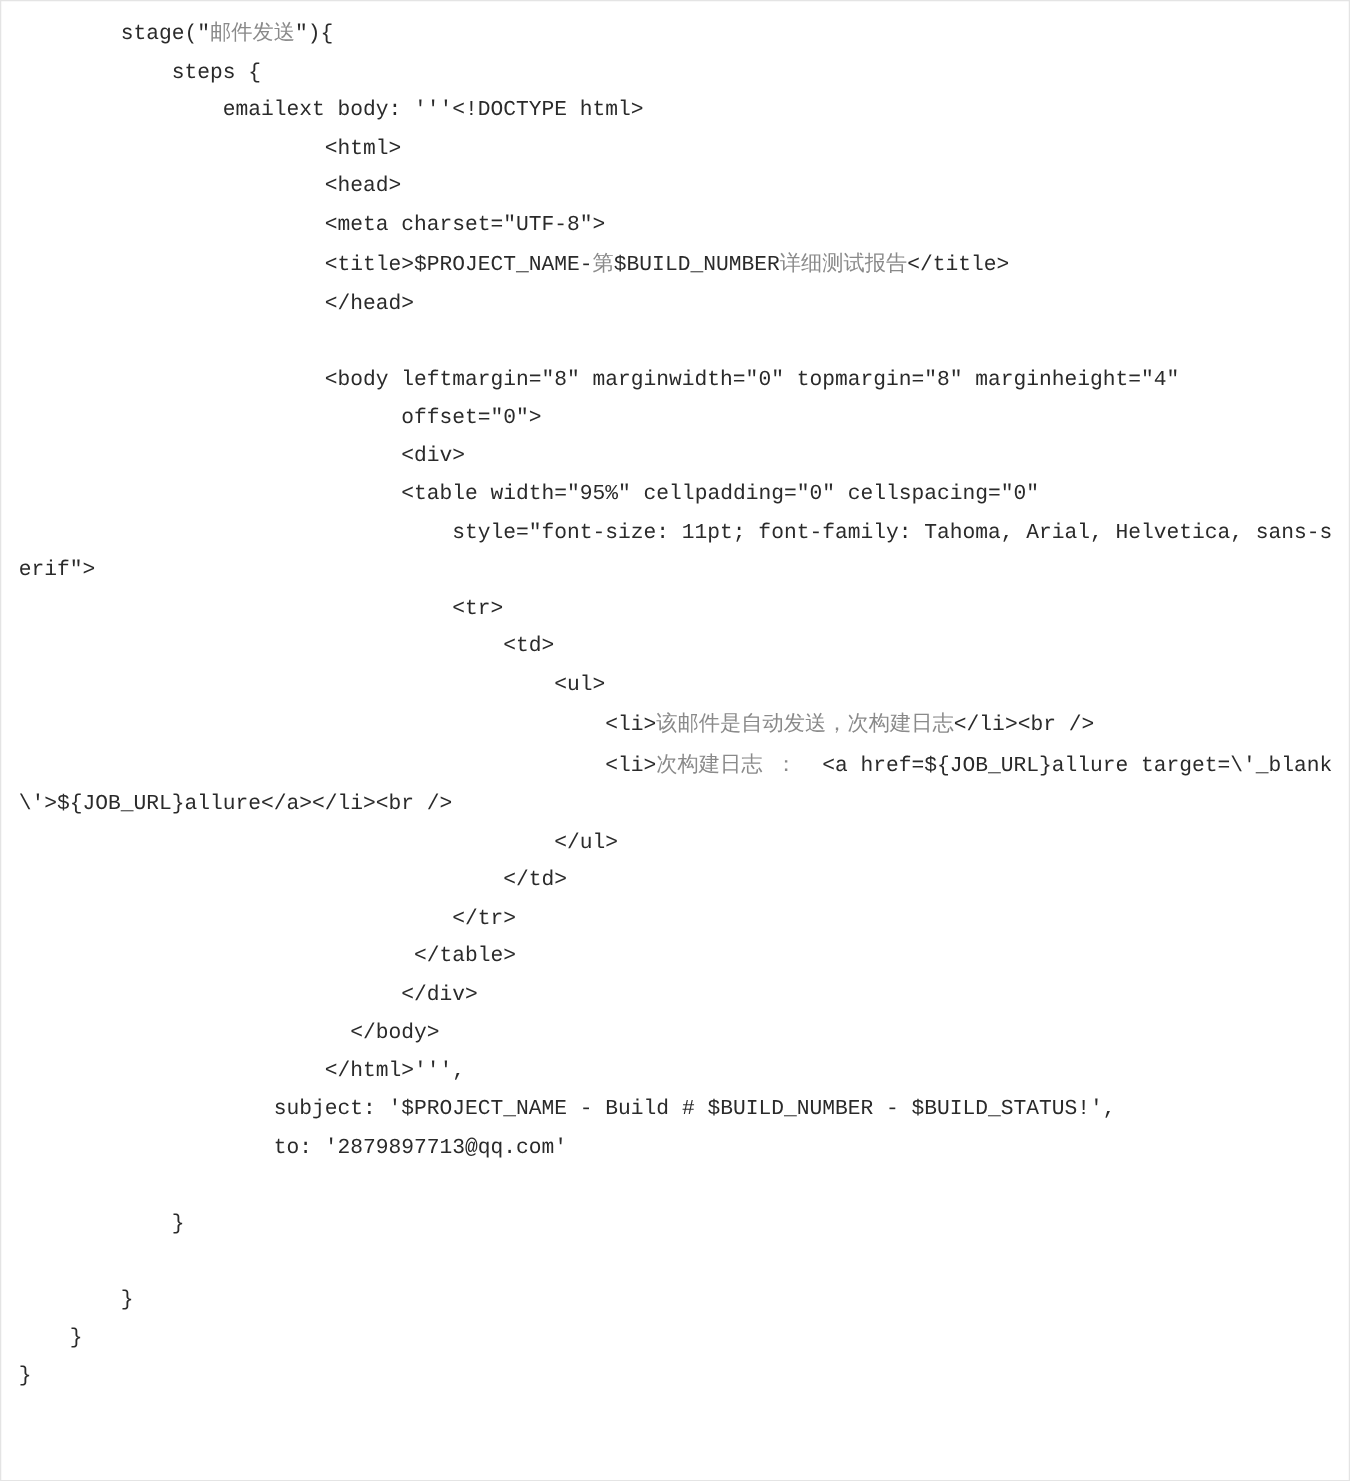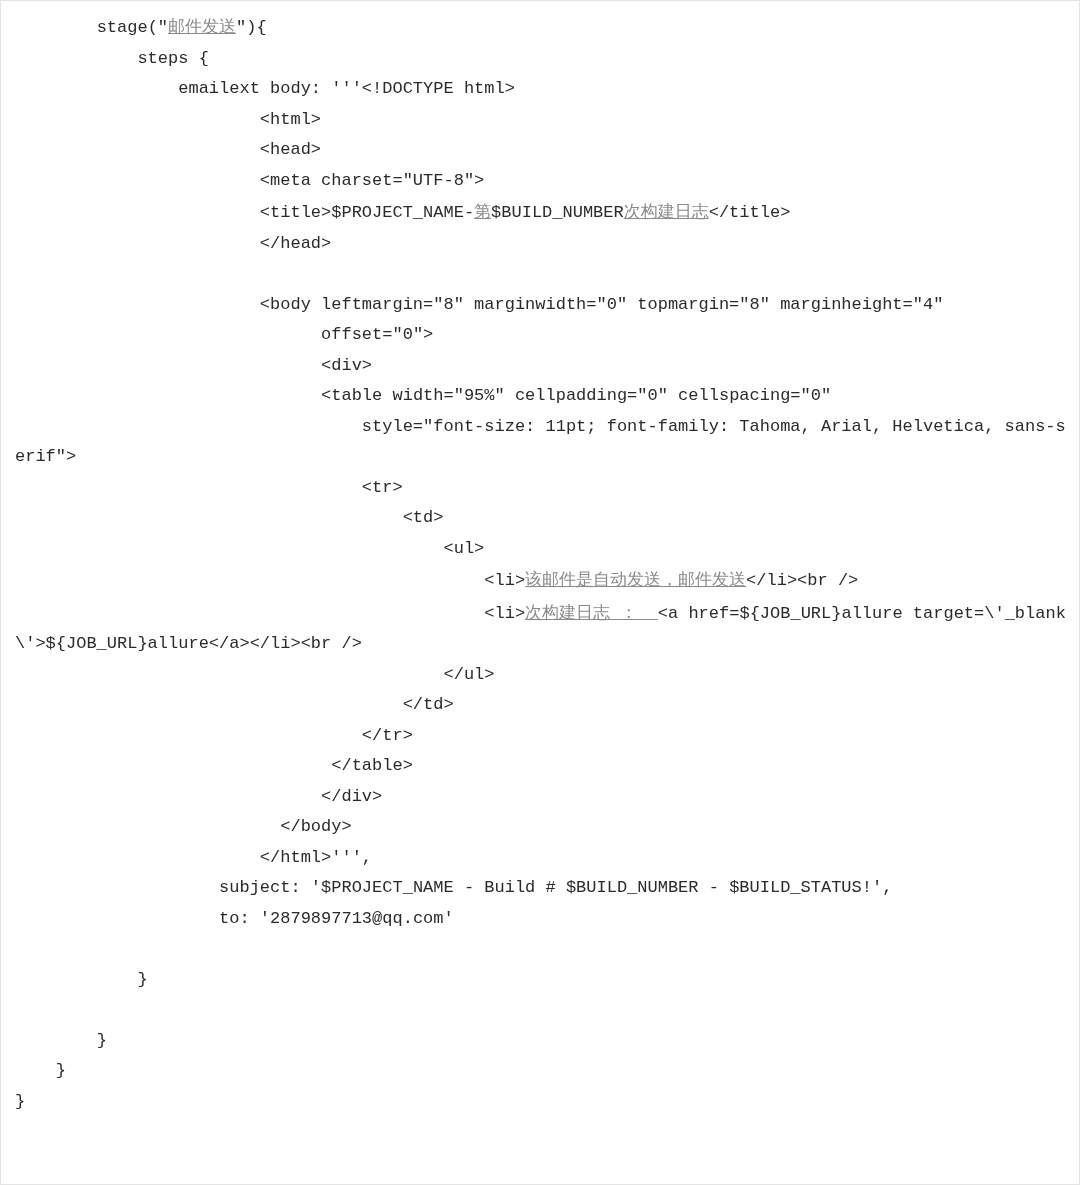--- a/index.html
+++ b/index.html
@@ -21,45 +21,44 @@
     font-family: Consolas, "Courier New", monospace;
     font-size: 17px;
     line-height: 30.5px;
     white-space: pre-wrap;
     word-break: break-all;
     color: #2a2a2a;
   }
   pre.code .cjk {
     font-family: "Microsoft YaHei", "SimSun", Consolas, monospace;
     color: #8a8a8a;
-    text-decoration: underline;
   }
 </style>
 </head>
 <body>
 
 <div class="code-container">
   <pre class="code" id="code-pre">        stage("<span class="cjk">邮件发送</span>"){
             steps {
                 emailext body: '''&lt;!DOCTYPE html&gt;
                         &lt;html&gt;
                         &lt;head&gt;
                         &lt;meta charset="UTF-8"&gt;
-                        &lt;title&gt;$PROJECT_NAME-<span class="cjk">第</span>$BUILD_NUMBER<span class="cjk">次构建日志</span>&lt;/title&gt;
+                        &lt;title&gt;$PROJECT_NAME-<span class="cjk">第</span>$BUILD_NUMBER<span class="cjk">详细测试报告</span>&lt;/title&gt;
                         &lt;/head&gt;
 
                         &lt;body leftmargin="8" marginwidth="0" topmargin="8" marginheight="4"
                               offset="0"&gt;
                               &lt;div&gt;
                               &lt;table width="95%" cellpadding="0" cellspacing="0"
                                   style="font-size: 11pt; font-family: Tahoma, Arial, Helvetica, sans-serif"&gt;
                                   &lt;tr&gt;
                                       &lt;td&gt;
                                           &lt;ul&gt;
-                                              &lt;li&gt;<span class="cjk">该邮件是自动发送，邮件发送</span>&lt;/li&gt;&lt;br /&gt;
+                                              &lt;li&gt;<span class="cjk">该邮件是自动发送，次构建日志</span>&lt;/li&gt;&lt;br /&gt;
                                               &lt;li&gt;<span class="cjk">次构建日志 ：  </span>&lt;a href=${JOB_URL}allure target=\'_blank\'&gt;${JOB_URL}allure&lt;/a&gt;&lt;/li&gt;&lt;br /&gt;
                                           &lt;/ul&gt;
                                       &lt;/td&gt;
                                   &lt;/tr&gt;
                                &lt;/table&gt;
                               &lt;/div&gt;
                           &lt;/body&gt;
                         &lt;/html&gt;''',
                     subject: '$PROJECT_NAME - Build # $BUILD_NUMBER - $BUILD_STATUS!',
                     to: '2879897713@qq.com'

